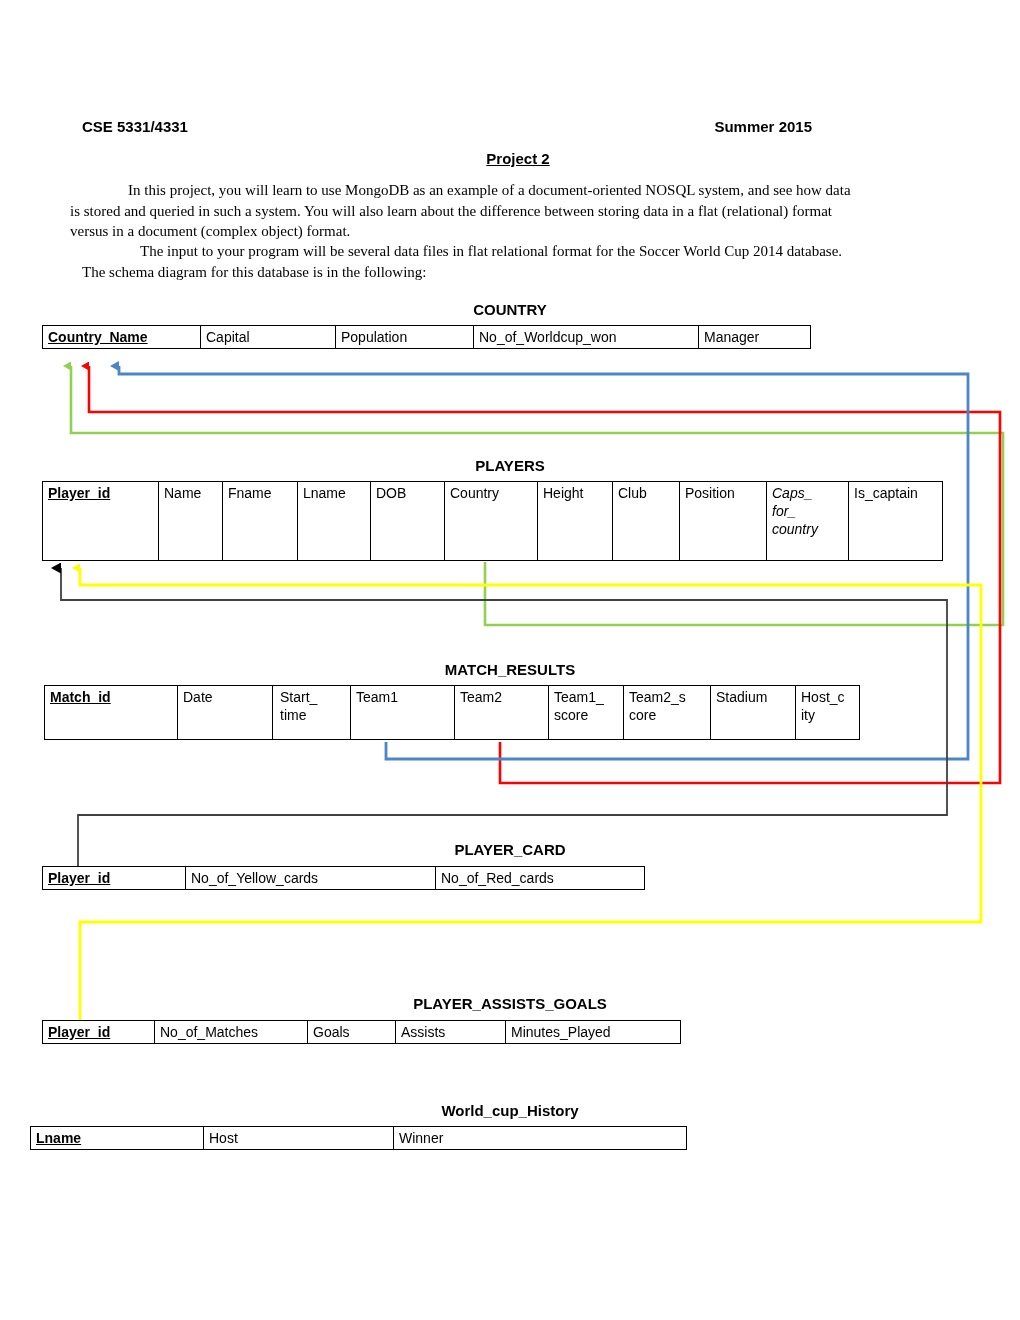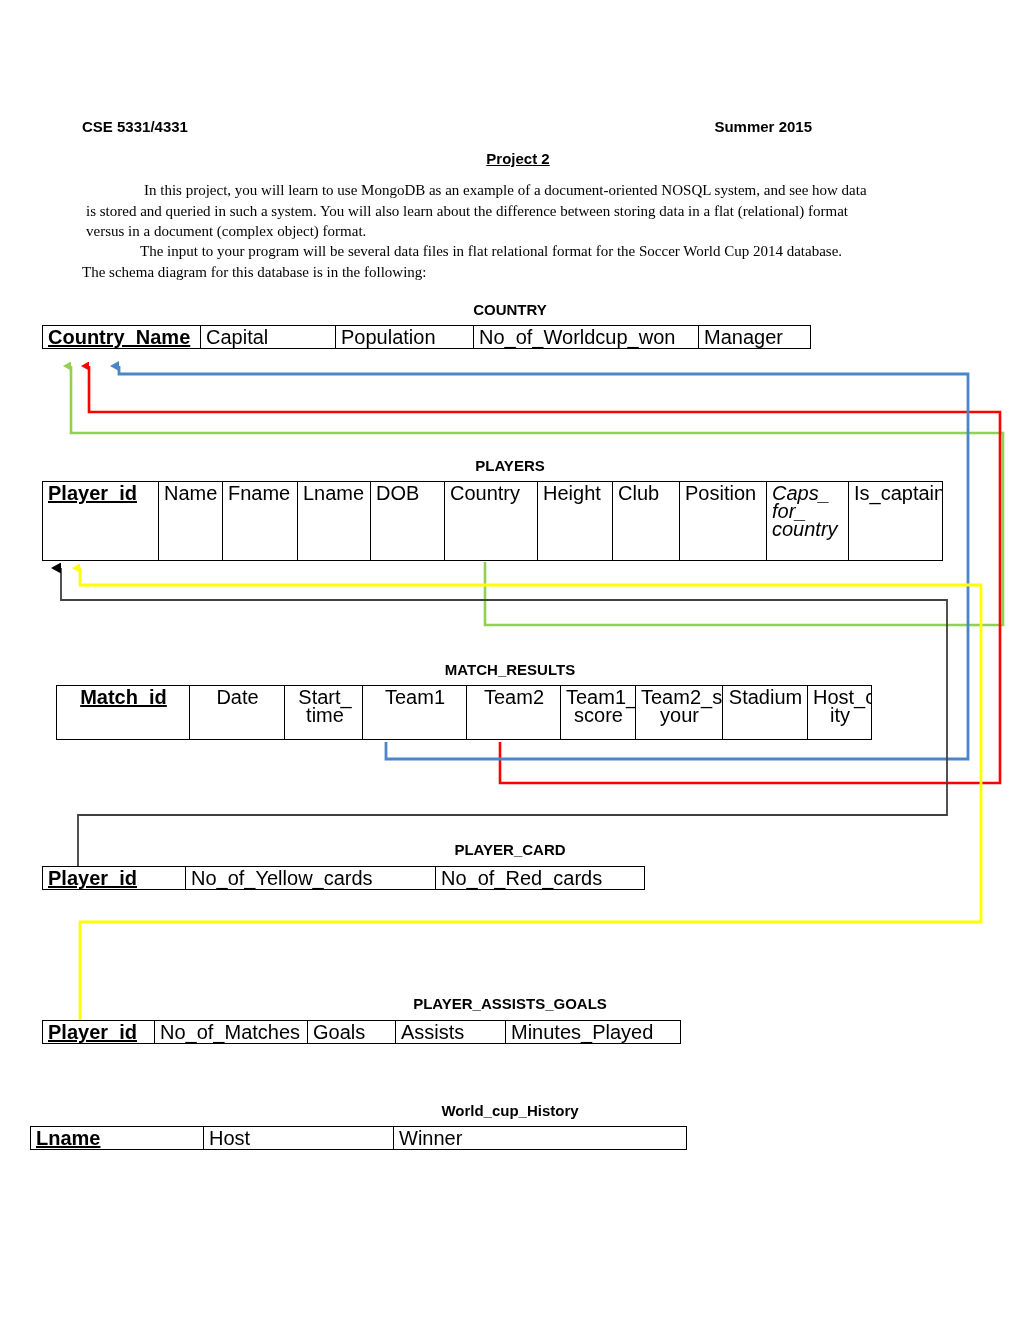--- a/index.html
+++ b/index.html
@@ -12,29 +12,29 @@
   
   .hdr{position:absolute;left:82px;top:118px;width:730px;
        font-family:"Liberation Sans",sans-serif;font-weight:bold;font-size:15px;
        display:flex;justify-content:space-between;}
   .doc-title{position:absolute;left:8px;top:150px;width:1020px;text-align:center;
        font-family:"Liberation Sans",sans-serif;font-weight:bold;font-size:15px;}
   .doc-title span{text-decoration:underline;}
 
   .para{position:absolute;font-family:"Liberation Serif",serif;font-size:15px;
         line-height:20.5px;text-align:left;}
-  #para1{left:86px;top:180px;width:784px;text-indent:58px;}
+  #para1{left:70px;top:180px;width:784px;text-indent:58px;}
   #para2{left:82px;top:241px;width:784px;text-indent:58px;}
 
   
   .tbl-title{position:absolute;font-family:"Liberation Sans",sans-serif;
      font-weight:bold;font-size:15px;text-align:center;white-space:nowrap;}
   .tbl{position:absolute;border-collapse:collapse;table-layout:fixed;}
   .tbl td{border:1px solid #000;font-family:"Liberation Sans",sans-serif;
-     font-size:20px;padding:2px 4px 2px 5px;vertical-align:top;
+     font-size:14px;padding:2px 4px 2px 5px;vertical-align:top;
      line-height:18px;overflow:hidden;}
   .tbl td.pk{font-weight:bold;text-decoration:underline;}
 
   
   #wires{position:absolute;left:0;top:0;width:1020px;height:1320px;
          pointer-events:none;}
 </style>
 </head>
 <body>
 
@@ -98,41 +98,41 @@
       <td>Height</td>
       <td>Club</td>
       <td>Position</td>
       <td style="white-space:pre-line;word-spacing:90px;font-style:italic;">Caps_ for_ country</td>
       <td>Is_captain</td>
     </tr>
   </tbody>
     </table>
 
   <div class="tbl-title" style="left:0;top:661px;width:1020px;">MATCH_RESULTS</div>
-  <table class="tbl" id="t-match" style="left:56px;top:685px;width:815px;height:55px;text-align:center;">
+  <table class="tbl" id="t-match" style="left:44px;top:685px;width:815px;height:55px;">
     <colgroup>
       <col style="width:133px">
         <col style="width:95px">
         <col style="width:78px">
       <col style="width:104px">
         <col style="width:94px">
         <col style="width:75px">
       <col style="width:87px">
         <col style="width:85px">
         <col style="width:64px">
     </colgroup>
     <tbody>
         <tr>
       <td class="pk">Match_id</td>
       <td>Date</td>
       <td style="word-spacing:70px;padding-left:7px;">Start_ time</td>
       <td>Team1</td>
       <td>Team2</td>
       <td style="word-spacing:70px;">Team1_ score</td>
-      <td style="word-spacing:70px;">Team2_s your</td>
+      <td style="word-spacing:70px;">Team2_s core</td>
       <td>Stadium</td>
       <td style="word-spacing:70px;">Host_c ity</td>
     </tr>
   </tbody>
     </table>
 
   <div class="tbl-title" style="left:0;top:841px;width:1020px;">PLAYER_CARD</div>
   <table class="tbl" id="t-card" style="left:42px;top:866px;width:602px;">
     <colgroup>
         <col style="width:143px">

